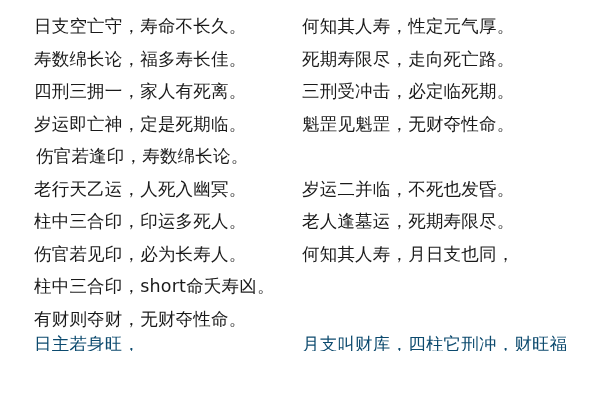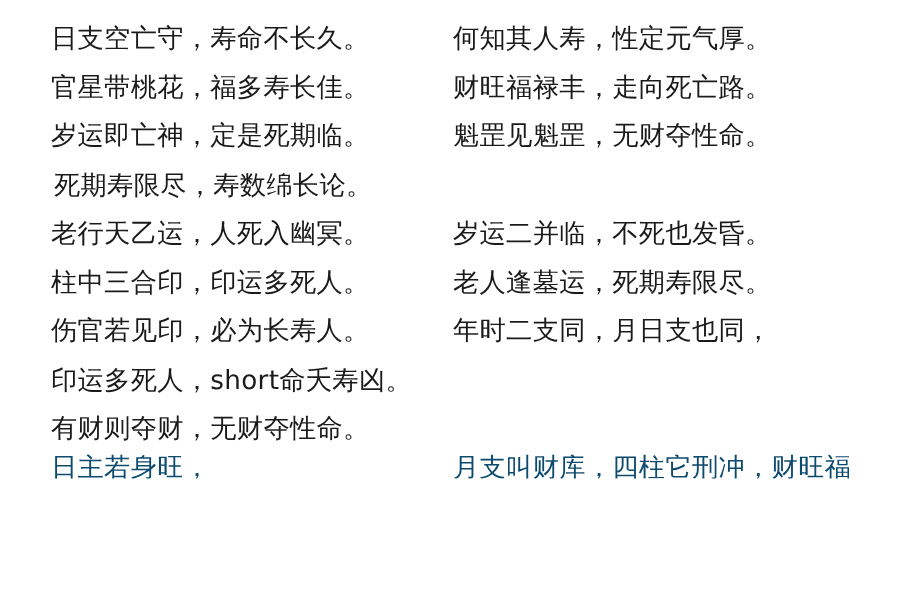--- a/index.html
+++ b/index.html
@@ -59,44 +59,48 @@
 </head>
 <body>
 
 <div id="page">
 
   <div class="line">
     <div class="col left">日支空亡守，寿命不长久。</div>
     <div class="col right">何知其人寿，性定元气厚。</div>
   </div>
   <div class="line">
-    <div class="col left">官星带桃花，福多寿长佳。</div>
-    <div class="col right">财旺福禄丰，走向死亡路。</div>
+    <div class="col left">寿数绵长论，福多寿长佳。</div>
+    <div class="col right">死期寿限尽，走向死亡路。</div>
+  </div>
+  <div class="line">
+    <div class="col left">四刑三拥一，家人有死离。</div>
+    <div class="col right">三刑受冲击，必定临死期。</div>
   </div>
   <div class="line">
     <div class="col left">岁运即亡神，定是死期临。</div>
     <div class="col right">魁罡见魁罡，无财夺性命。</div>
   </div>
   <div class="line">
-    <div class="col right">死期寿限尽，寿数绵长论。</div>
+    <div class="col right">伤官若逢印，寿数绵长论。</div>
   </div>
   <div class="line">
     <div class="col left">老行天乙运，人死入幽冥。</div>
     <div class="col right">岁运二并临，不死也发昏。</div>
   </div>
   <div class="line">
     <div class="col left">柱中三合印，印运多死人。</div>
     <div class="col right">老人逢墓运，死期寿限尽。</div>
   </div>
   <div class="line">
     <div class="col left">伤官若见印，必为长寿人。</div>
-    <div class="col right">年时二支同，月日支也同，</div>
+    <div class="col right">何知其人寿，月日支也同，</div>
   </div>
   <div class="line">
-    <div class="col left">印运多死人，short命夭寿凶。</div>
+    <div class="col left">柱中三合印，short命夭寿凶。</div>
   </div>
   <div class="line">
     <div class="col left">有财则夺财，无财夺性命。</div>
   </div>
 
   <div class="line partial">
     <div class="col left">日主若身旺，</div>
     <div class="col right">月支叫财库，四柱它刑冲，财旺福禄丰。</div>
   </div>
 

